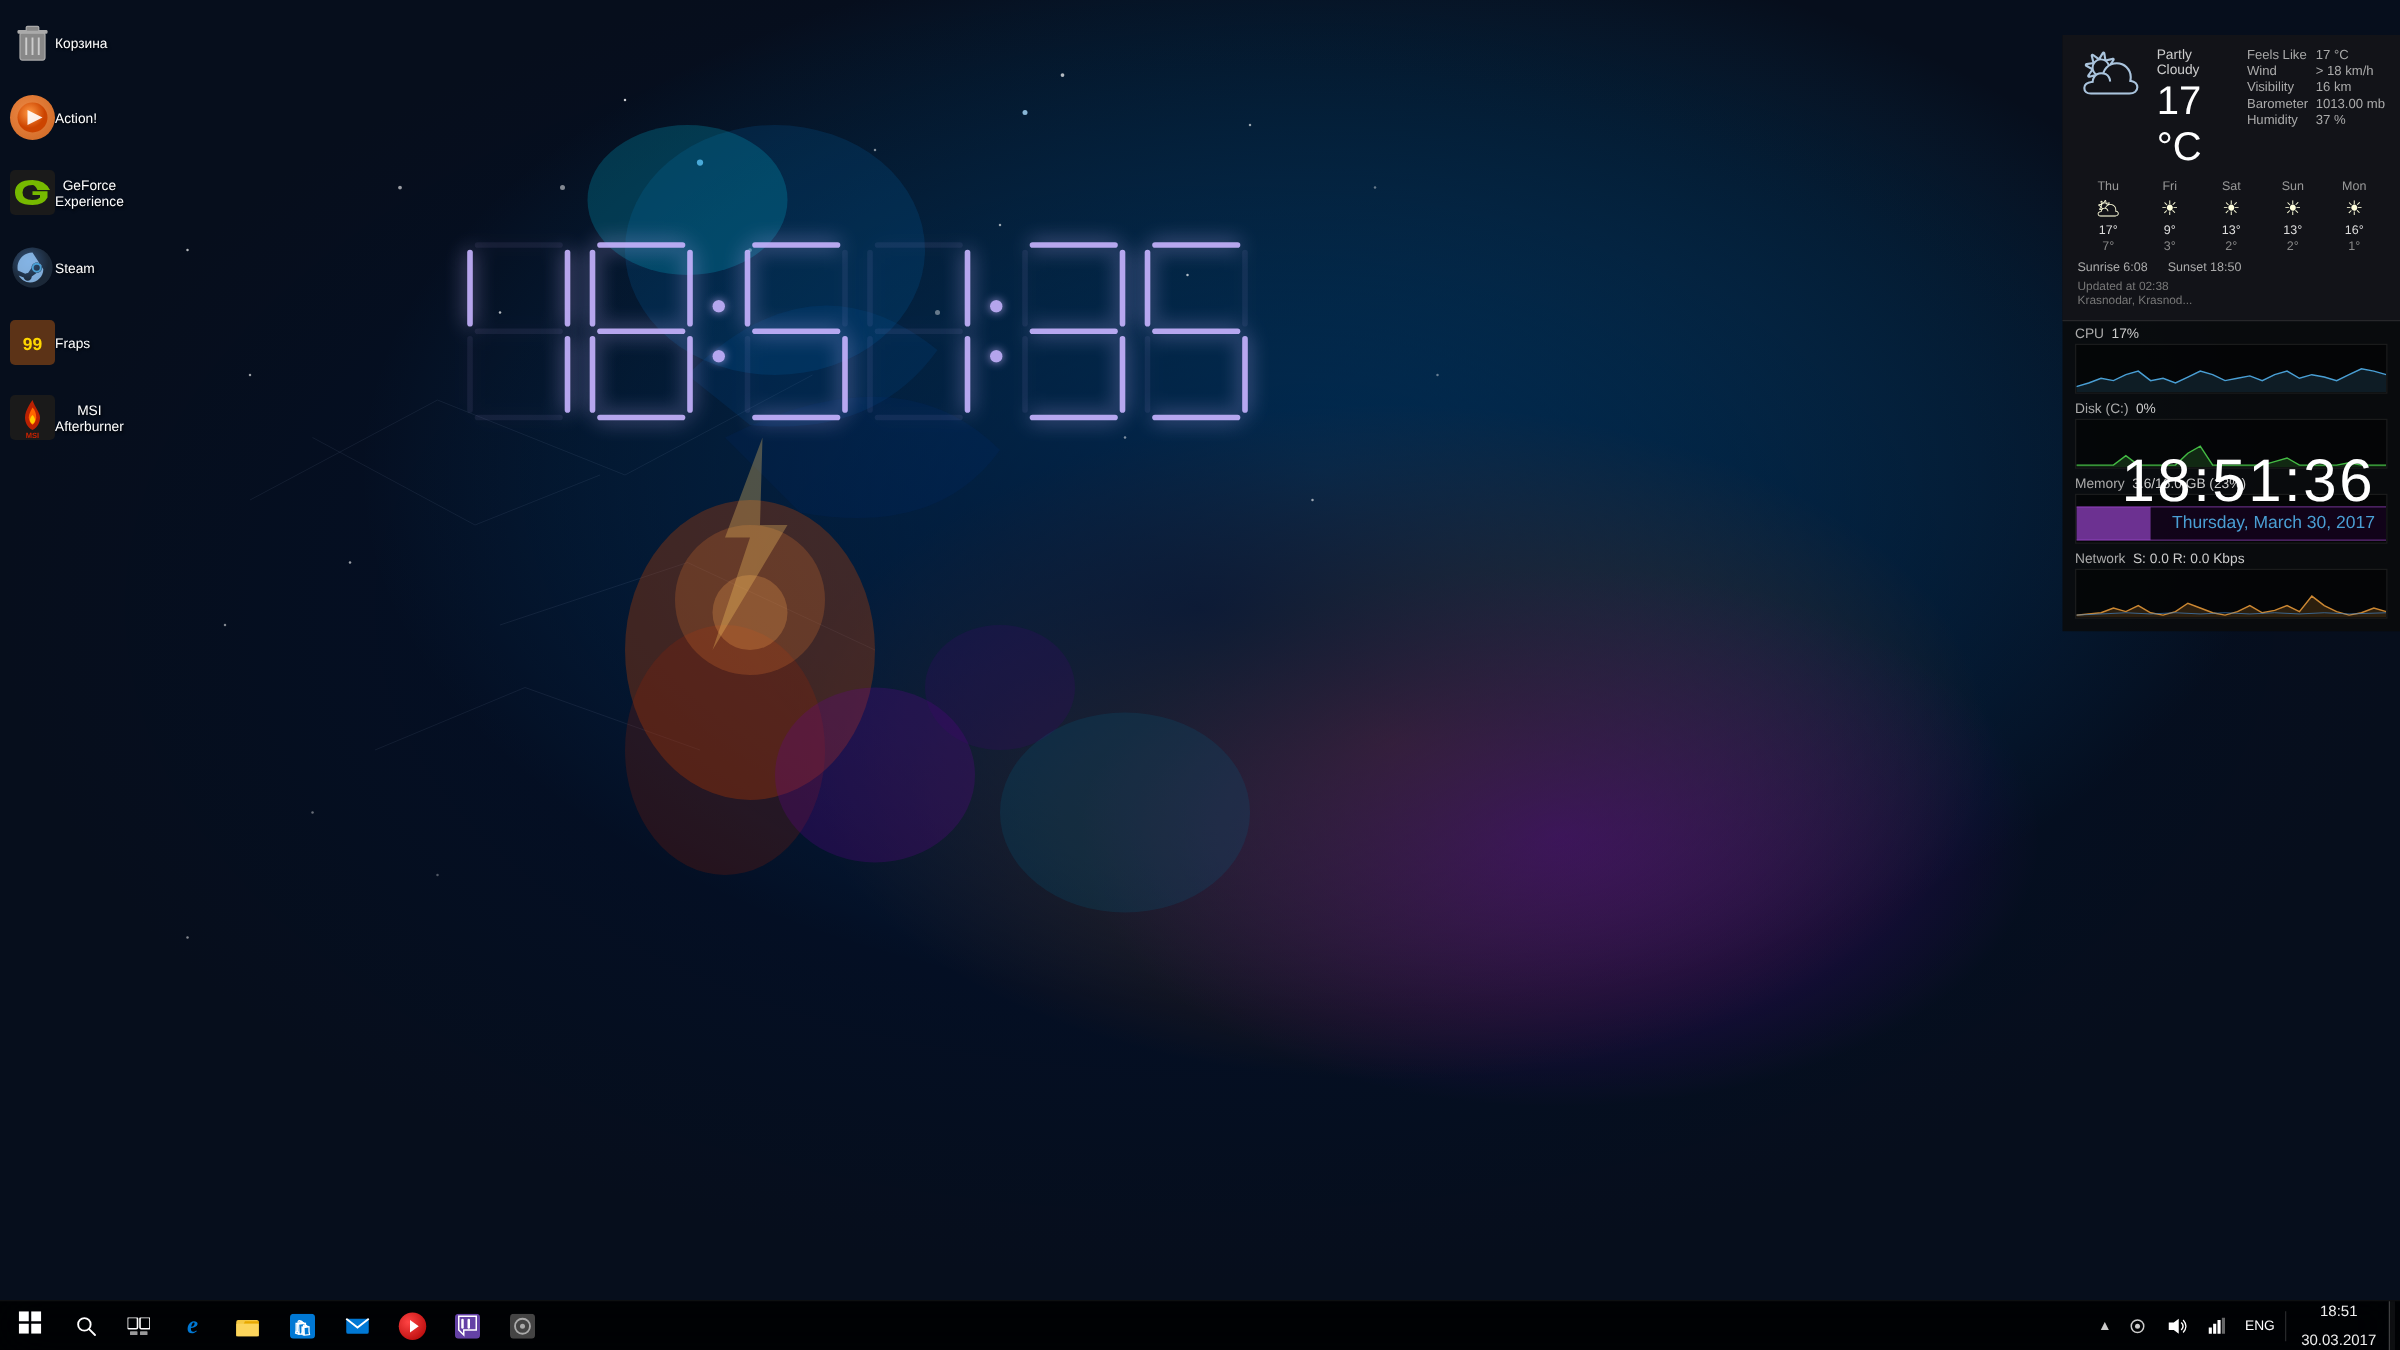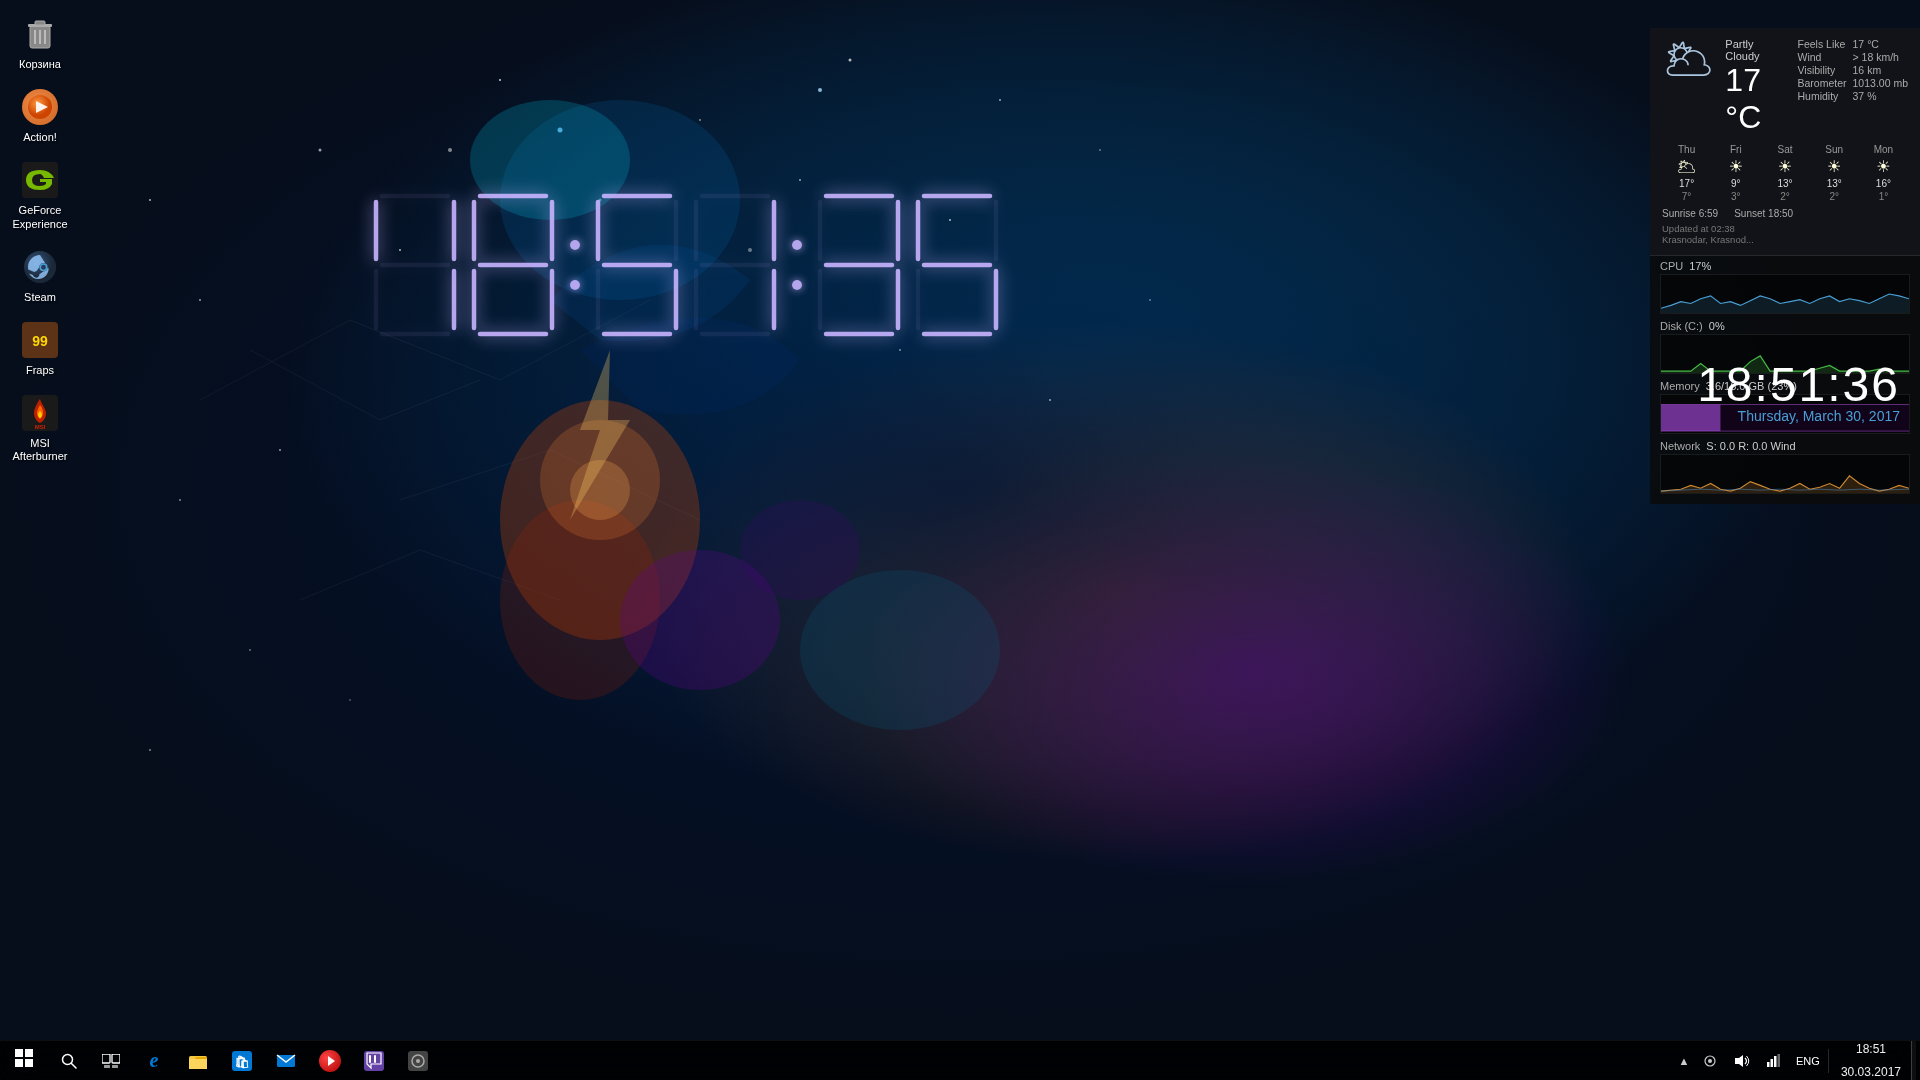--- a/index.html
+++ b/index.html
@@ -35,21 +35,20 @@
       padding: 8px 4px;
       z-index: 10;
       display: flex;
       flex-direction: column;
       align-items: center;
       gap: 4px;
     }
 
     .desktop-icon {
       display: flex;
-      flex-direction: column;
       align-items: center;
       padding: 6px;
       border-radius: 4px;
       cursor: pointer;
       width: 76px;
       color: white;
       text-align: center;
     }
 
     .desktop-icon .icon-img {
@@ -752,21 +751,21 @@
 
       <div class="forecast-day">
         <span class="forecast-day-name">Mon</span>
         <span class="forecast-icon">☀</span>
         <span class="forecast-temp-hi">16°</span>
         <span class="forecast-temp-lo">1°</span>
       </div>
     </div>
 
     <div class="weather-sun">
-      <span>Sunrise <span>6:59</span></span>
+      <span>Sunrise <span>6:08</span></span>
       <span>Sunset <span>18:50</span></span>
     </div>
     <div class="weather-updated">
       <span>Updated at 02:38</span><br>
       <span>Krasnodar, Krasnod...</span>
     </div>
   </div>
 
   <div class="stat-section">
     <div class="stat-header">
@@ -805,21 +804,21 @@
         <rect x="60" y="10" width="190" height="28" fill="#330044" opacity="0.3"></rect>
         <line x1="0" y1="10" x2="250" y2="10" stroke="#bb55ee" stroke-width="0.5"></line>
         <line x1="0" y1="38" x2="250" y2="38" stroke="#bb55ee" stroke-width="0.5"></line>
       </svg>
     </div>
   </div>
 
   <div class="stat-section">
     <div class="stat-header">
       <span class="stat-label">Network</span>
-      <span class="stat-value">S: 0.0  R: 0.0 Wind</span>
+      <span class="stat-value">S: 0.0  R: 0.0 Kbps</span>
     </div>
     <div class="stat-graph">
       <svg viewBox="0 0 250 40" preserveAspectRatio="none">
         <polyline points="0,38 20,36 30,32 40,35 50,30 60,36 70,38 80,35 90,28 100,32 110,36 120,38 130,35 140,30 150,36 160,34 170,30 180,35 190,22 200,30 210,35 220,38 230,36 240,32 250,35" fill="none" stroke="#cc8833" stroke-width="1.2"></polyline>
         <polyline points="0,38 20,36 30,32 40,35 50,30 60,36 70,38 80,35 90,28 100,32 110,36 120,38 130,35 140,30 150,36 160,34 170,30 180,35 190,22 200,30 210,35 220,38 230,36 240,32 250,35 250,40 0,40" fill="#cc8833" opacity="0.2"></polyline>
 
         <polyline points="0,38 20,37 40,36 60,37 80,36 100,37 120,36 140,37 160,36 180,37 200,36 220,37 250,36" fill="none" stroke="#4488cc" stroke-width="0.8" opacity="0.7"></polyline>
       </svg>
     </div>
   </div>

